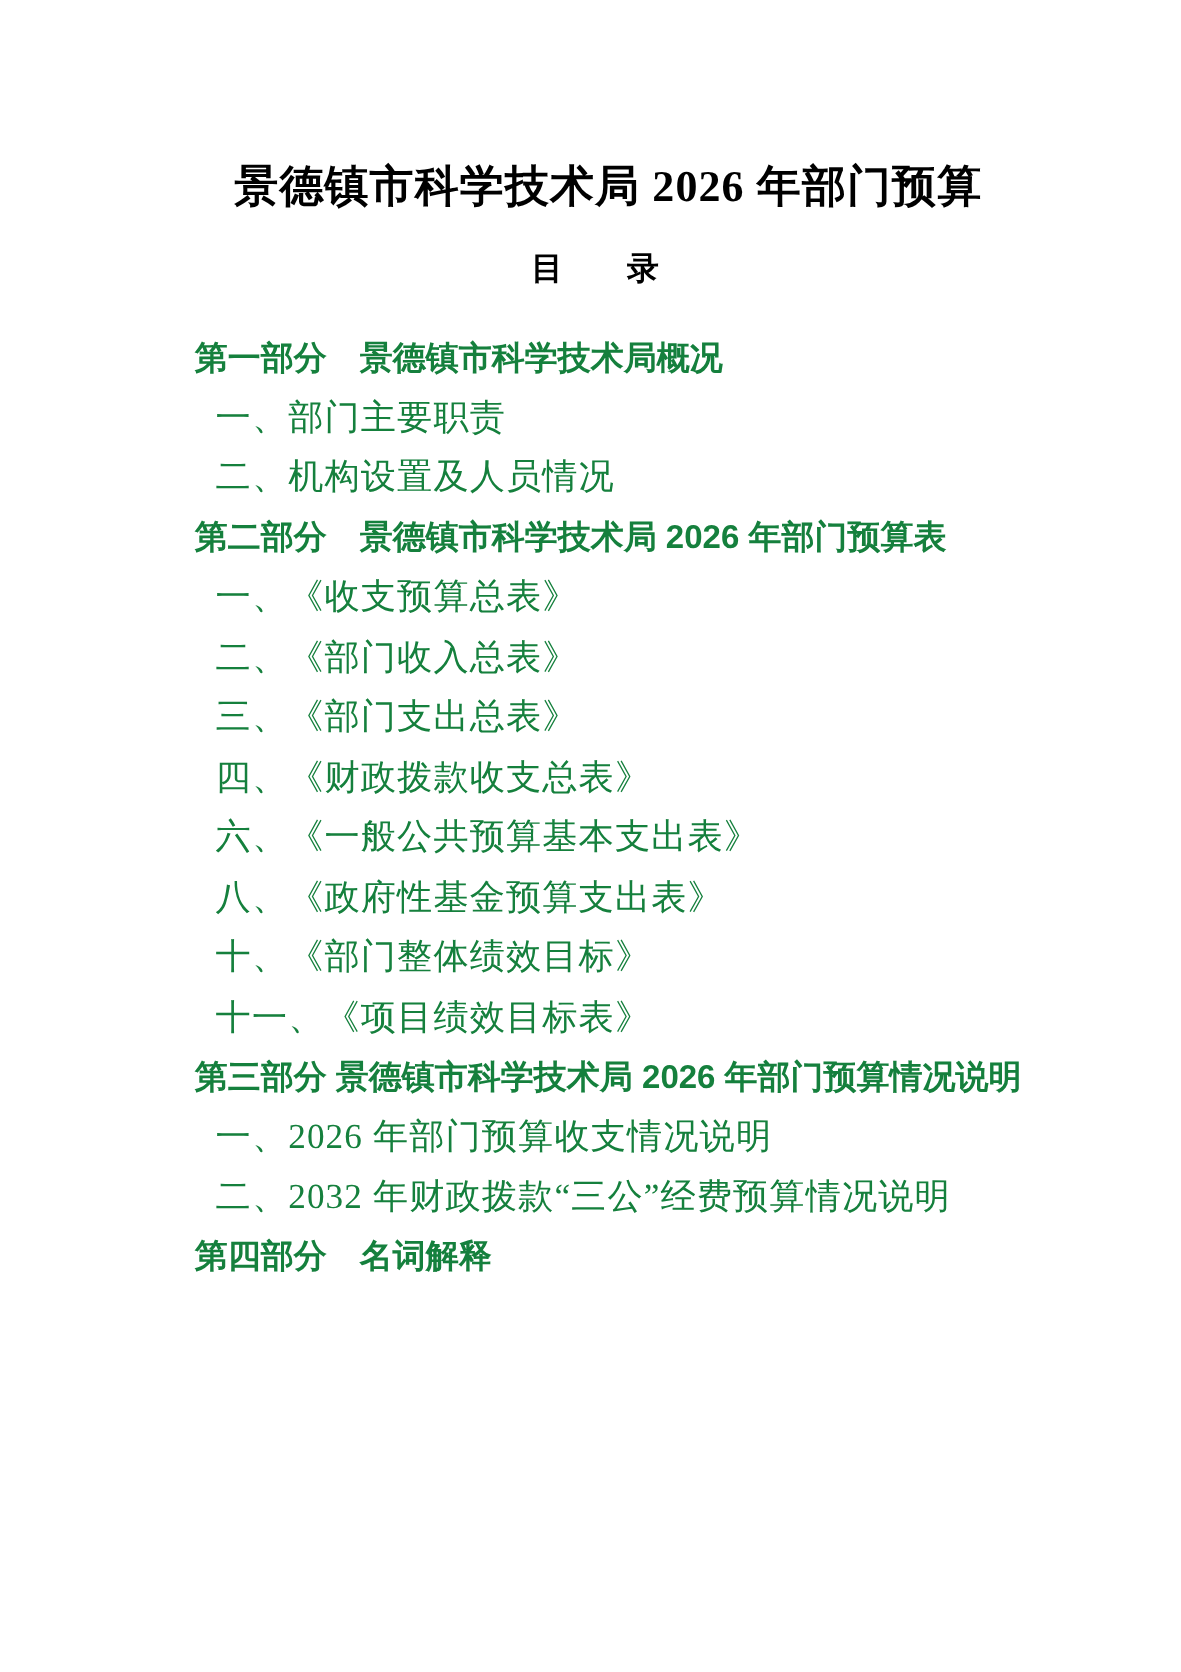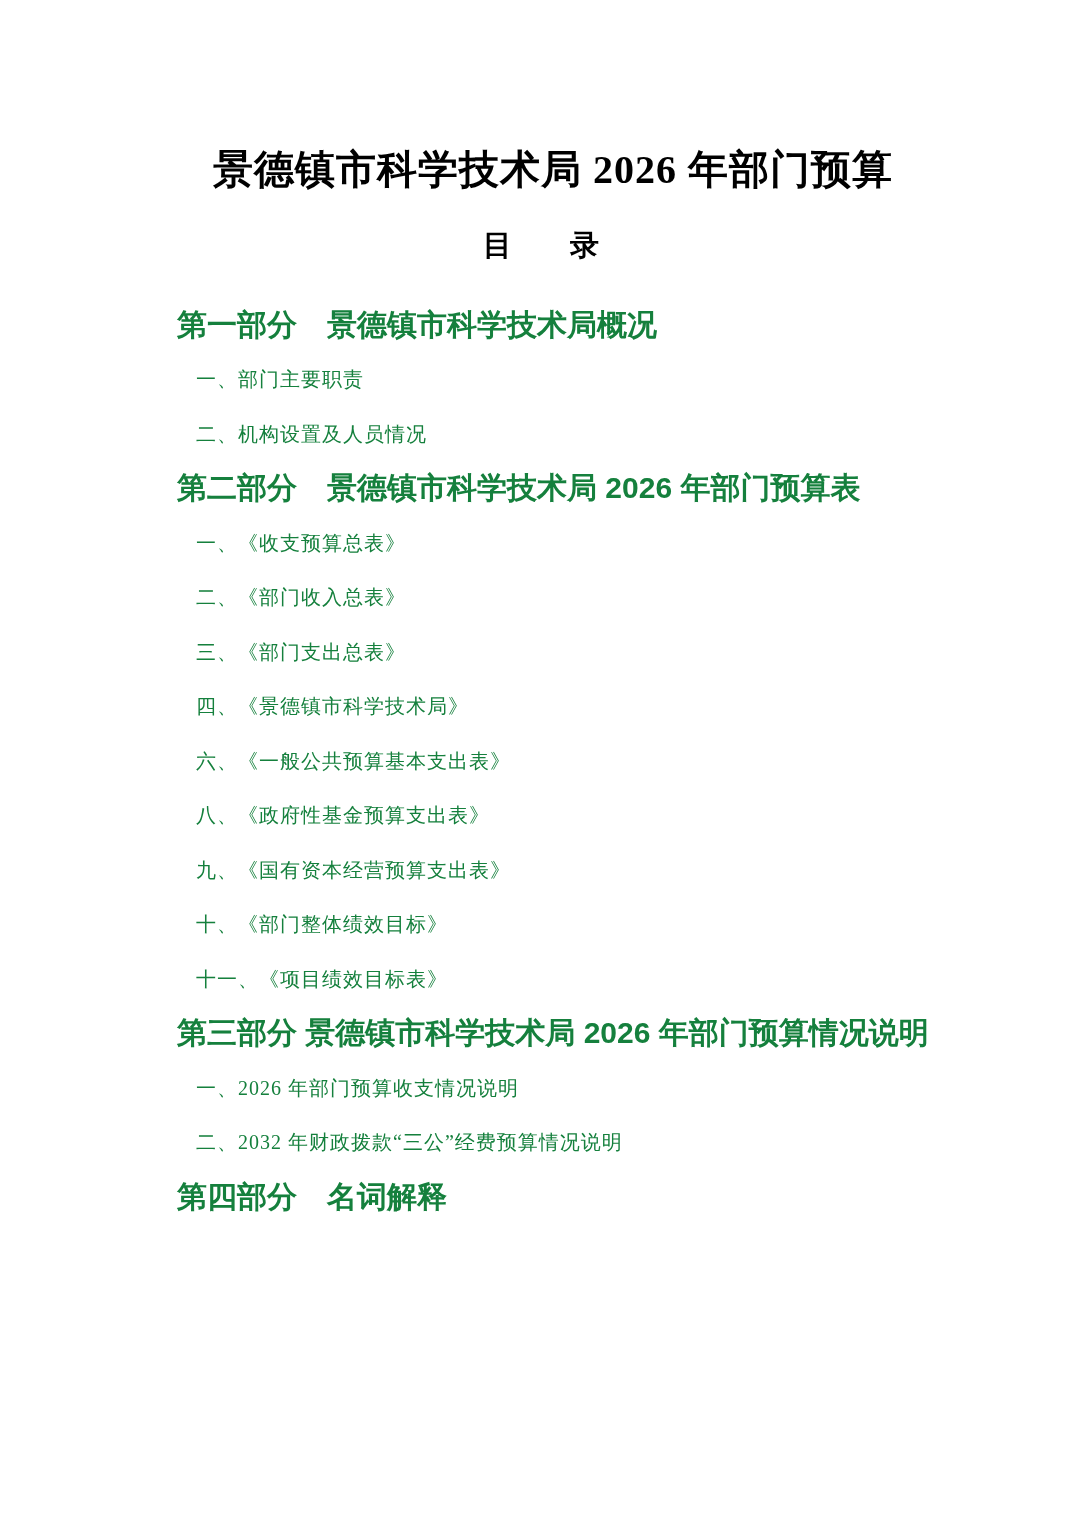--- a/index.html
+++ b/index.html
@@ -59,21 +59,21 @@
   }
   .toc-line.part {
     font-family: "Liberation Sans", sans-serif;
     font-weight: bold;
     font-size: 30px;
     letter-spacing: 0px;
   }
   .toc-line.item {
     font-family: "Liberation Serif", serif;
     font-weight: normal;
-    font-size: 20px;
+    font-size: 32px;
     letter-spacing: 1px;
     padding-left: 19px;
   }
 </style>
 </head>
 <body>
 
 <div class="page">
 
   <h1 class="doc-title">景德镇市科学技术局 2026 年部门预算</h1>
@@ -81,24 +81,23 @@
   <div class="toc-heading">目　　录</div>
 
   <div class="toc">
     <div class="toc-line part">第一部分　景德镇市科学技术局概况</div>
     <div class="toc-line item">一、部门主要职责</div>
     <div class="toc-line item">二、机构设置及人员情况</div>
     <div class="toc-line part">第二部分　景德镇市科学技术局 2026 年部门预算表</div>
     <div class="toc-line item">一、《收支预算总表》</div>
     <div class="toc-line item">二、《部门收入总表》</div>
     <div class="toc-line item">三、《部门支出总表》</div>
-    <div class="toc-line item">四、《景德镇市科学技术局》</div>
+    <div class="toc-line item">四、《财政拨款收支总表》</div>
     <div class="toc-line item">六、《一般公共预算基本支出表》</div>
     <div class="toc-line item">八、《政府性基金预算支出表》</div>
-    <div class="toc-line item">九、《国有资本经营预算支出表》</div>
     <div class="toc-line item">十、《部门整体绩效目标》</div>
     <div class="toc-line item">十一、《项目绩效目标表》</div>
     <div class="toc-line part">第三部分 景德镇市科学技术局 2026 年部门预算情况说明</div>
     <div class="toc-line item">一、2026 年部门预算收支情况说明</div>
     <div class="toc-line item">二、2032 年财政拨款“三公”经费预算情况说明</div>
     <div class="toc-line part">第四部分　名词解释</div>
   </div>
 
 </div>
 

